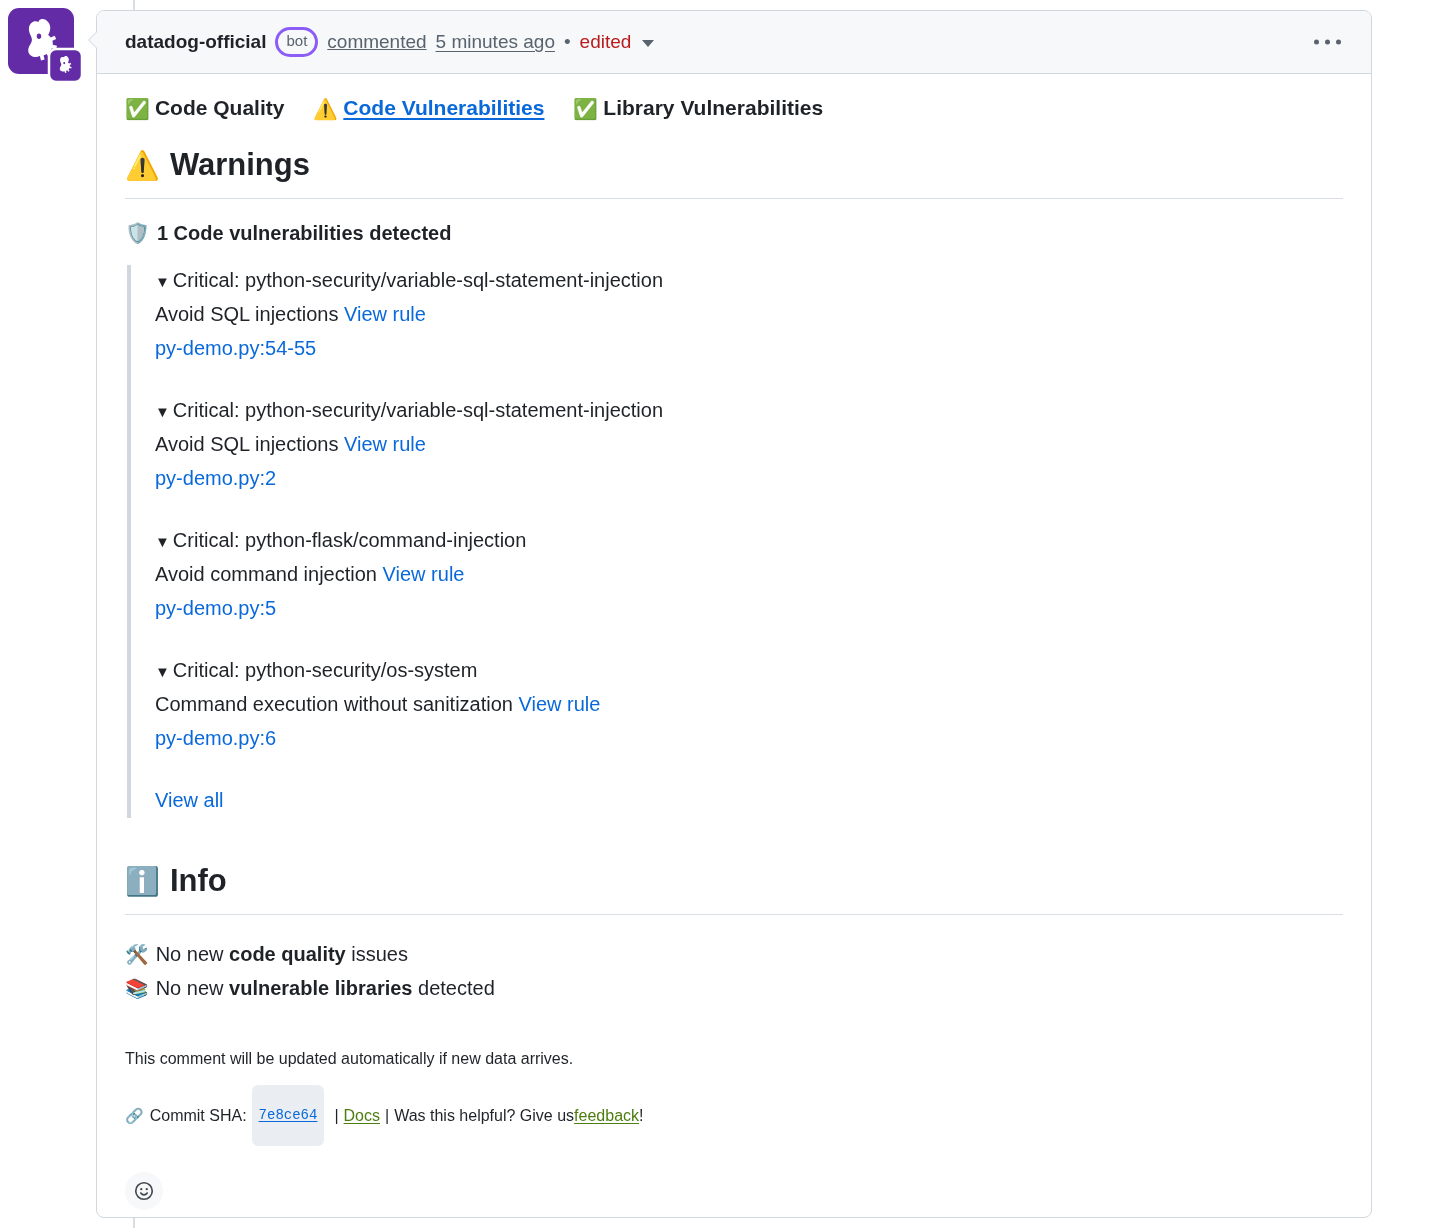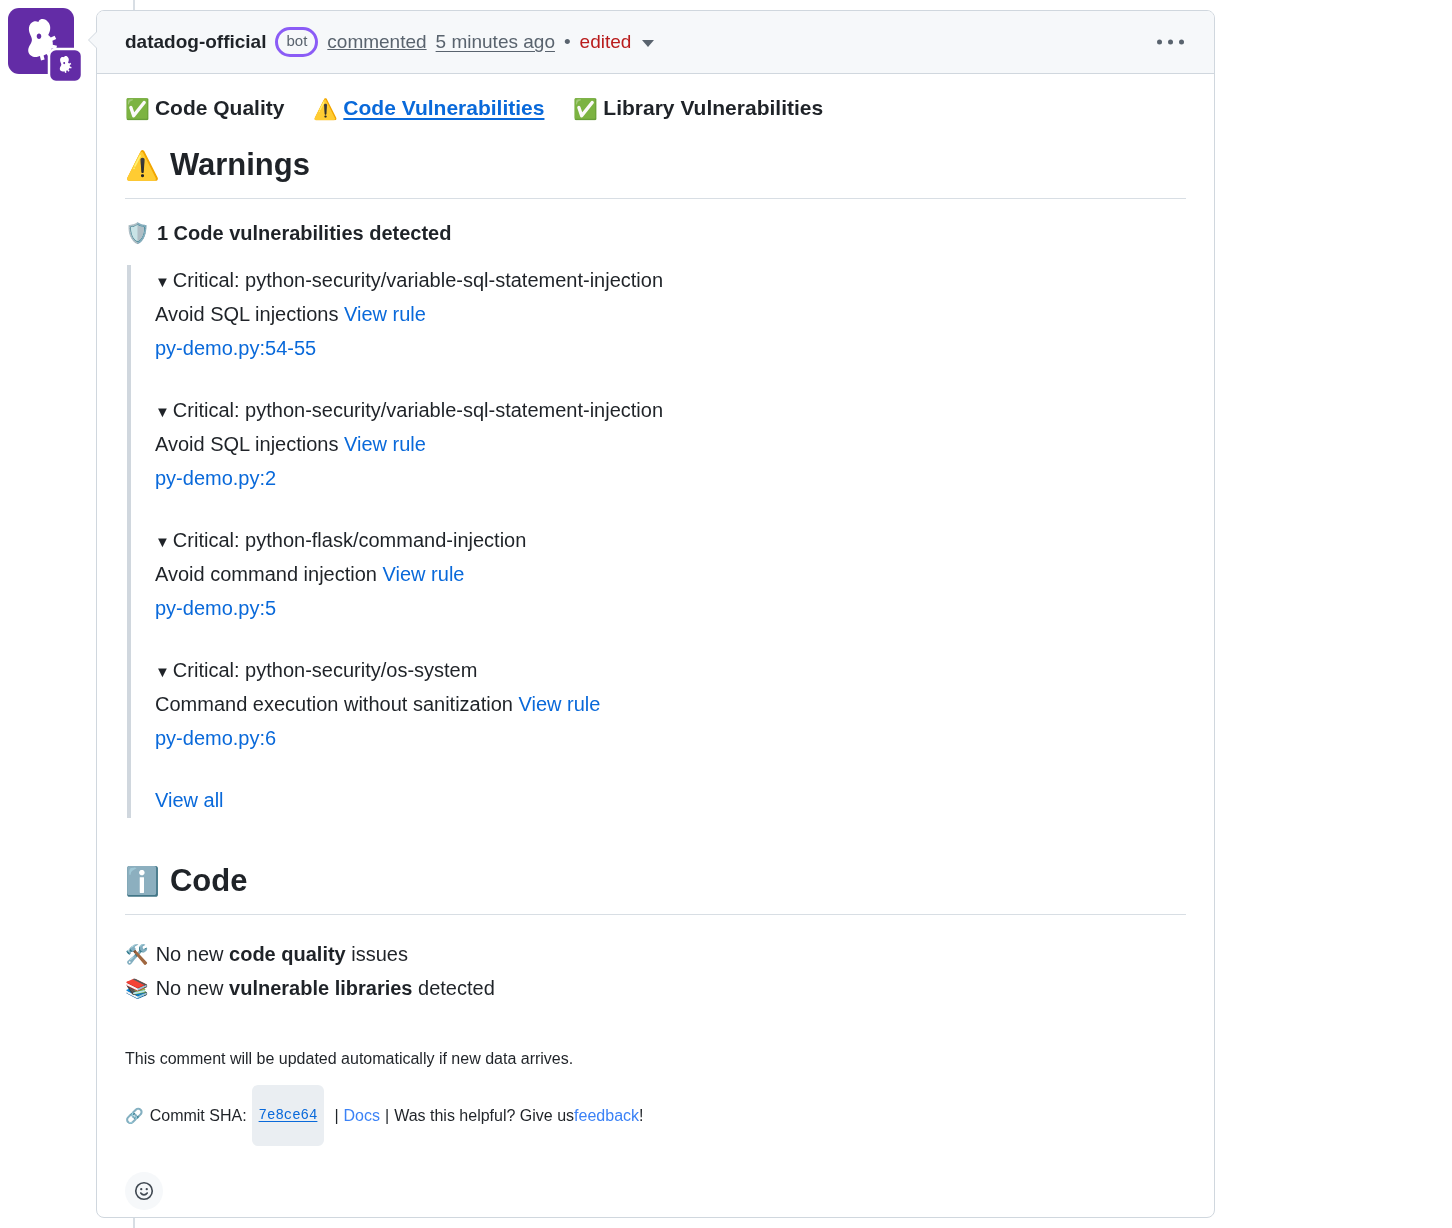--- a/index.html
+++ b/index.html
@@ -38,21 +38,21 @@
     height: 82px;
     z-index: 3;
   }
   .avatar svg { display: block; }
 
   
   .comment-card {
     position: absolute;
     left: 96px;
     top: 10px;
-    width: 1119px;
+    width: 1276px;
     height: 1208px;
     background: #ffffff;
     border: 1px solid #d0d7de;
     border-radius: 8px;
     z-index: 2;
   }
 
   
   .bubble-arrow {
     position: absolute;
@@ -305,21 +305,22 @@
     margin: 0 5px;
     font-family: "Liberation Mono", monospace;
     font-size: 14px;
     color: #0969da;
     text-decoration: underline;
     text-underline-offset: 2px;
     cursor: pointer;
   }
   .pipe { color: #1f2328; margin: 0 5px; }
   .footer-link {
-    color: #3b82f6;
+    color: #4d7c0f;
+    text-decoration: underline;
     text-underline-offset: 2px;
     cursor: pointer;
   }
 
   
   .reaction-row { margin-top: 26px; padding-bottom: 20px; }
   .reaction-btn {
     width: 38px;
     height: 38px;
     border-radius: 50%;
@@ -452,21 +453,21 @@
           </div>
         </div>
 
         <div class="view-all-row">
           <span class="view-all-link">View all</span>
         </div>
       </div>
 
       <div class="section-heading" id="info-heading">
         <span class="sec-emoji">ℹ️</span>
-        <span>Code</span>
+        <span>Info</span>
       </div>
 
       <div class="info-list">
         <div class="info-line">
           <span class="info-emoji">🛠️</span>
           <span><span>No new </span><b>code quality</b><span> issues</span></span>
         </div>
         <div class="info-line">
           <span class="info-emoji">📚</span>
           <span><span>No new </span><b>vulnerable libraries</b><span> detected</span></span>

